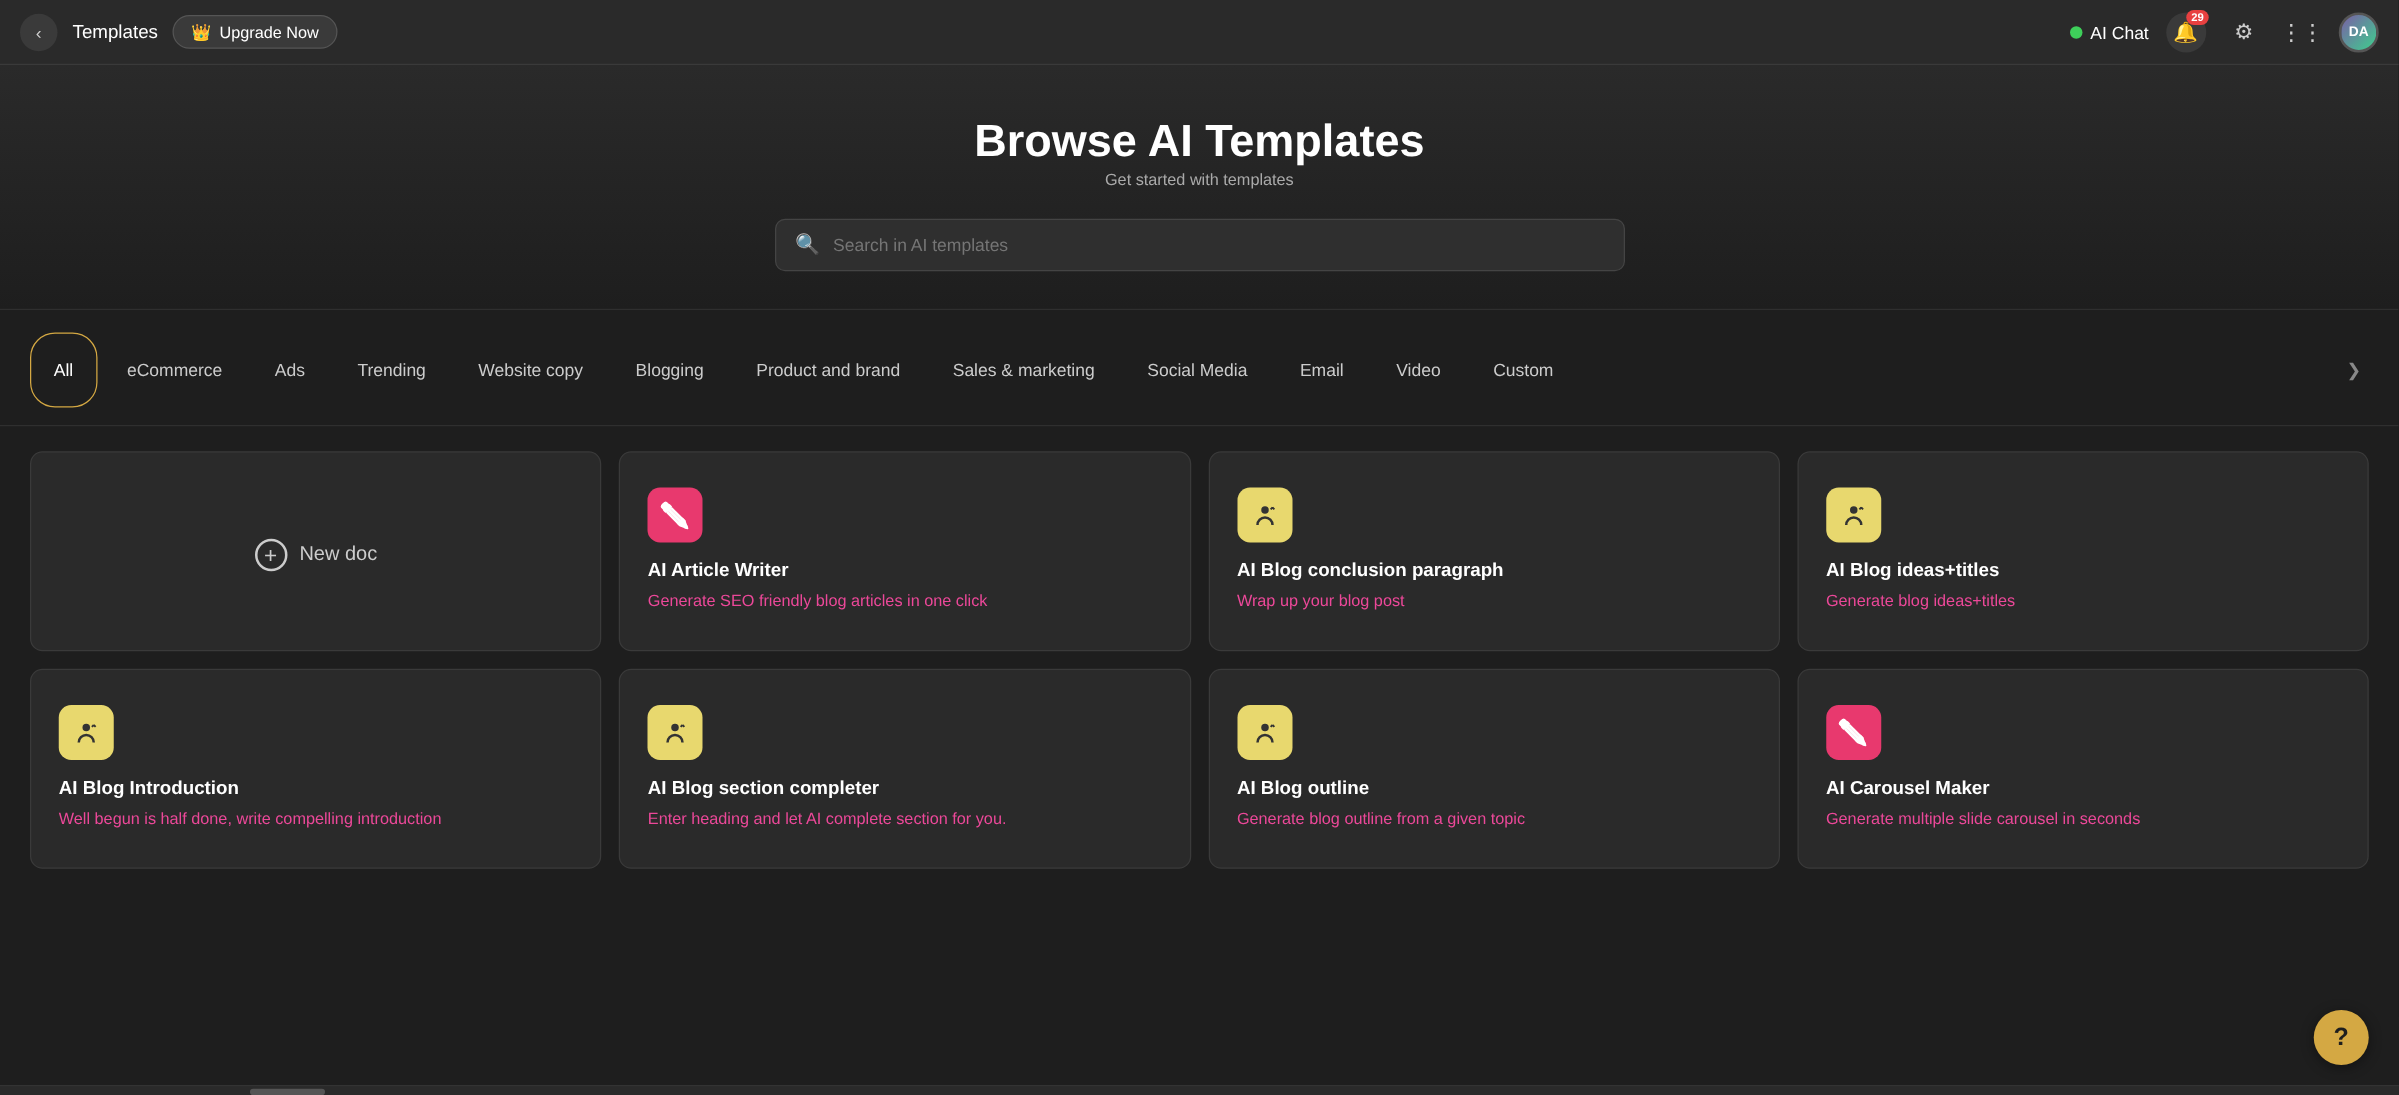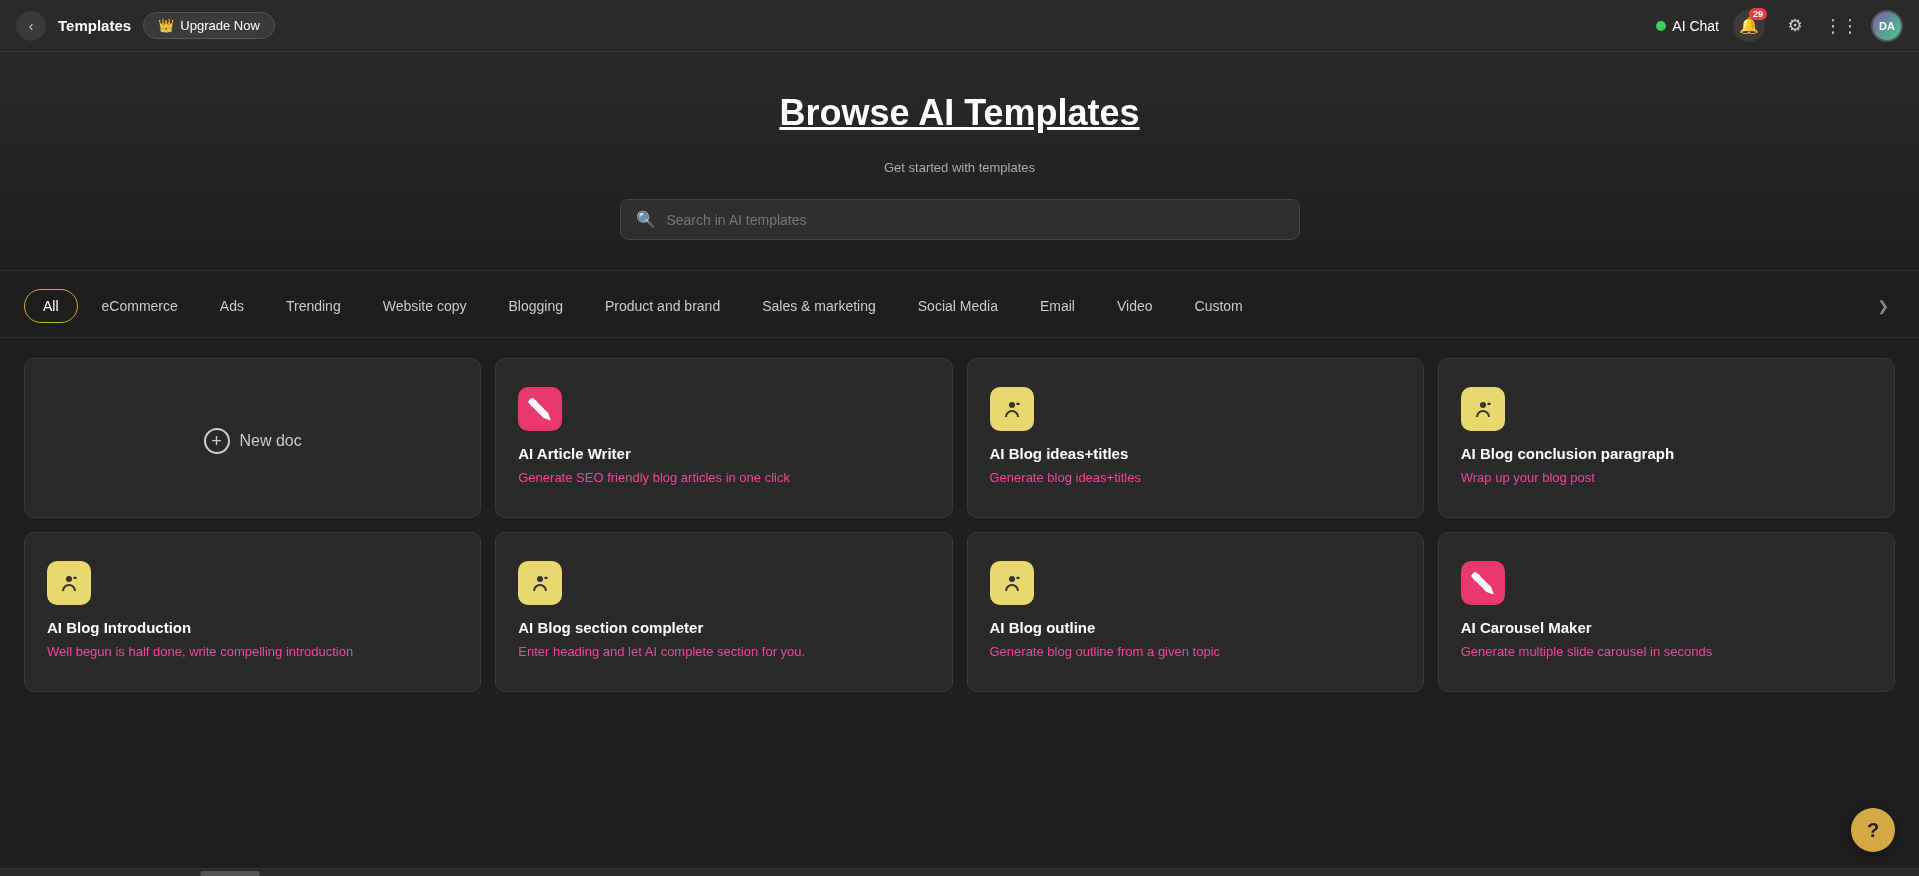--- a/index.html
+++ b/index.html
@@ -31,21 +31,21 @@
       border-radius: 50%;
       background: #3a3a3a;
       border: none;
       cursor: pointer;
       display: flex; align-items: center; justify-content: center;
       color: #ccc;
       font-size: 14px;
     }
     .nav-title {
       font-size: 15px;
-      font-weight: 700;
+      font-weight: 400;
       color: #fff;
     }
     .upgrade-btn {
       background: #3a3a3a;
       border: 1px solid #555;
       border-radius: 20px;
       padding: 5px 14px;
       color: #fff;
       font-size: 13px;
       cursor: pointer;
@@ -127,22 +127,21 @@
     
     .hero {
       background: linear-gradient(180deg, #2a2a2a 0%, #1e1e1e 100%);
       padding: 40px 20px 30px;
       text-align: center;
       border-bottom: 1px solid #2f2f2f;
     }
     .hero h1 {
       font-size: 36px;
       font-weight: 700;
-      margin-bottom: 26px;
-      text-decoration: underline;
+      margin-bottom: 2px;
     }
     .hero p {
       font-size: 13px;
       color: #aaa;
       margin-bottom: 24px;
     }
     .search-bar {
       display: flex;
       align-items: center;
       background: #2f2f2f;
@@ -168,21 +167,21 @@
       display: flex;
       align-items: center;
       gap: 6px;
       padding: 18px 24px 14px;
       overflow-x: auto;
       scrollbar-width: none;
       border-bottom: 1px solid #2f2f2f;
     }
     .filter-bar::-webkit-scrollbar { display: none; }
     .filter-tab {
-      padding: 8px 18px;
+      padding: 21px 18px;
       border-radius: 20px;
       font-size: 14px;
       cursor: pointer;
       white-space: nowrap;
       border: none;
       background: transparent;
       color: #ccc;
     }
     .filter-tab.active {
       border: 1.5px solid #d4a843;
@@ -368,34 +367,34 @@
       </div>
 
       <div class="card">
         <div class="card-icon yellow">
           <svg width="24" height="24" viewBox="0 0 24 24" fill="none">
             <circle cx="12" cy="8" r="3" fill="#333"></circle>
             <path d="M6 20c0-3.3 2.7-6 6-6s6 2.7 6 6" stroke="#333" stroke-width="2" fill="none"></path>
             <path d="M18 6l1.5 1.5M18 6l-1.5 1.5" stroke="#333" stroke-width="1.5"></path>
           </svg>
         </div>
-        <div class="card-title">AI Blog ideas+titles</div>
-        <div class="card-desc">Generate blog ideas+titles</div>
+        <div class="card-title">AI Blog conclusion paragraph</div>
+        <div class="card-desc">Wrap up your blog post</div>
       </div>
 
       <div class="card">
         <div class="card-icon yellow">
           <svg width="24" height="24" viewBox="0 0 24 24" fill="none">
             <circle cx="12" cy="8" r="3" fill="#333"></circle>
             <path d="M6 20c0-3.3 2.7-6 6-6s6 2.7 6 6" stroke="#333" stroke-width="2" fill="none"></path>
             <path d="M18 6l1.5 1.5M18 6l-1.5 1.5" stroke="#333" stroke-width="1.5"></path>
           </svg>
         </div>
-        <div class="card-title">AI Blog conclusion paragraph</div>
-        <div class="card-desc">Wrap up your blog post</div>
+        <div class="card-title">AI Blog ideas+titles</div>
+        <div class="card-desc">Generate blog ideas+titles</div>
       </div>
 
       <div class="card">
         <div class="card-icon yellow">
           <svg width="24" height="24" viewBox="0 0 24 24" fill="none">
             <circle cx="12" cy="8" r="3" fill="#333"></circle>
             <path d="M6 20c0-3.3 2.7-6 6-6s6 2.7 6 6" stroke="#333" stroke-width="2" fill="none"></path>
             <path d="M18 6l1.5 1.5M18 6l-1.5 1.5" stroke="#333" stroke-width="1.5"></path>
           </svg>
         </div>

